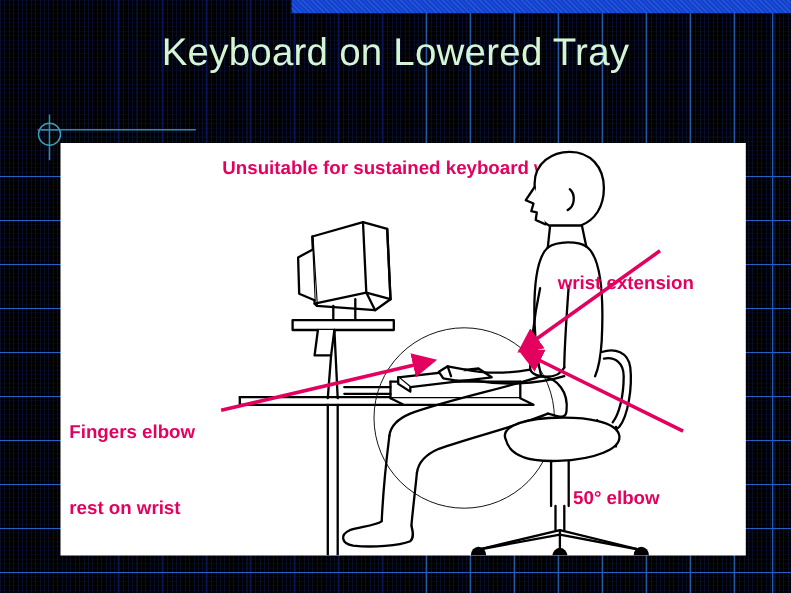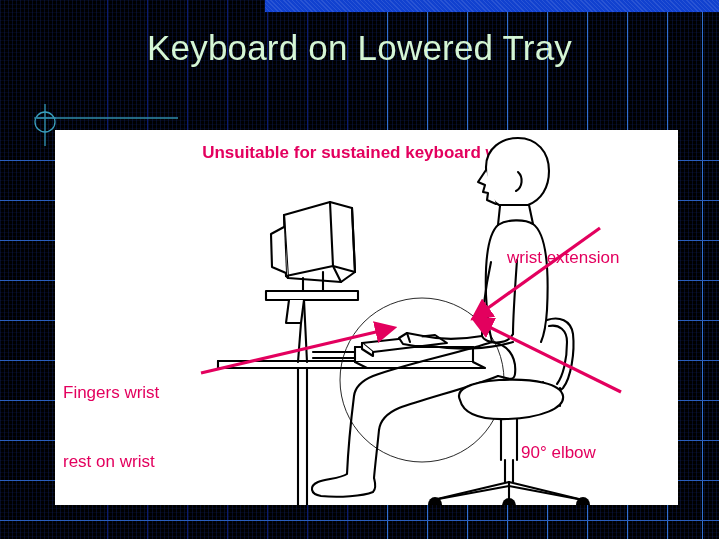--- a/index.html
+++ b/index.html
@@ -60,21 +60,21 @@
     text-align:center;
     color:#e3005e;
     font-size:17px;
     font-weight:bold;
     white-space:nowrap;
   }
   .callout{
     position:absolute;
     color:#e3005e;
     font-size:17px;
-    font-weight:400;
+    font-weight:700;
     line-height:23px;
     white-space:pre;
   }
   #callout-wrist{left:452px;top:70px;}
   #callout-fingers{left:8px;top:205px;}
   #callout-elbow{left:466px;top:265px;}
   #artwork{position:absolute;left:0;top:0;width:623px;height:375px;}
   #arrows{position:absolute;left:0;top:0;width:623px;height:375px;}
 </style>
 </head>
@@ -256,23 +256,23 @@
       <line x1="146" y1="243" x2="338" y2="198" stroke="#e3005e" stroke-width="3.2" marker-end="url(#ah)"></line>
 
       <line x1="566" y1="262" x2="420" y2="190" stroke="#e3005e" stroke-width="3.2" marker-end="url(#ah)"></line>
     </svg>
 
     <div class="callout" id="callout-wrist">
       <div>wrist extension</div>
     </div>
 
     <div class="callout" id="callout-fingers">
-      <div>Fingers wrist</div>
+      <div>Fingers elbow</div>
       <div>rest on wrist</div>
     </div>
 
     <div class="callout" id="callout-elbow">
-      <div>90° elbow</div>
+      <div>50° elbow</div>
       
     </div>
 
   </div>
 </div>
 
 </body></html>

